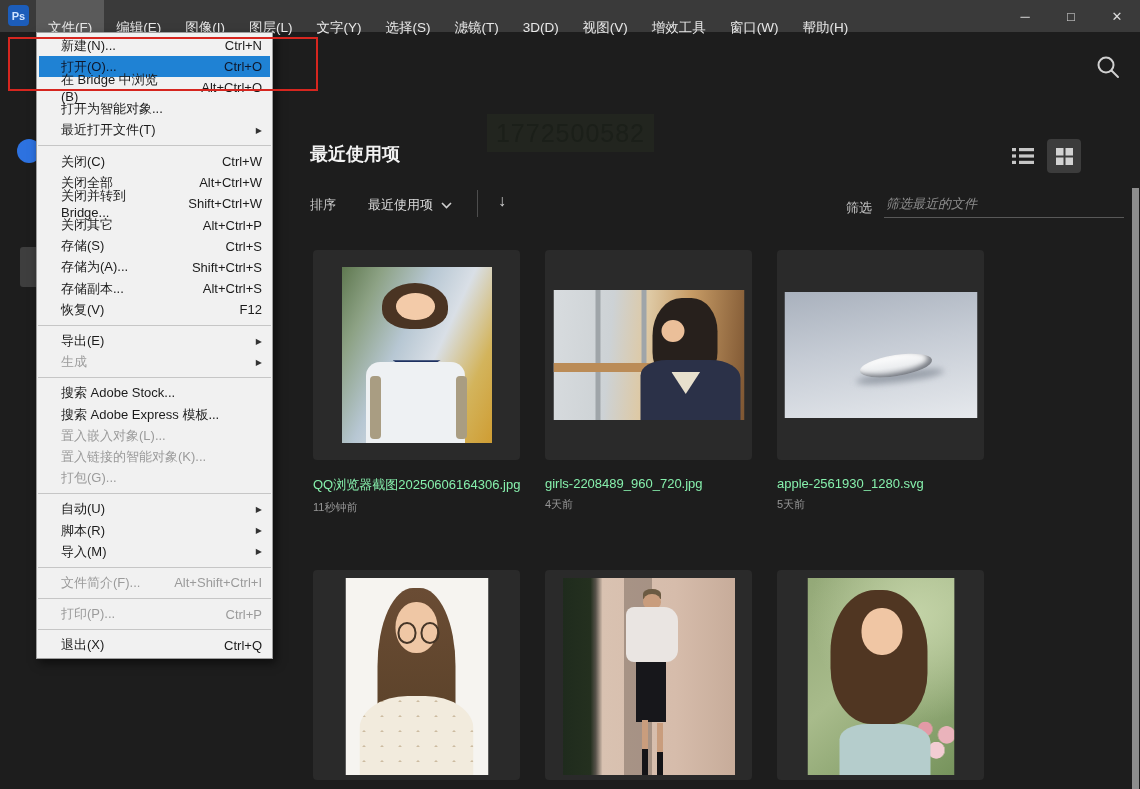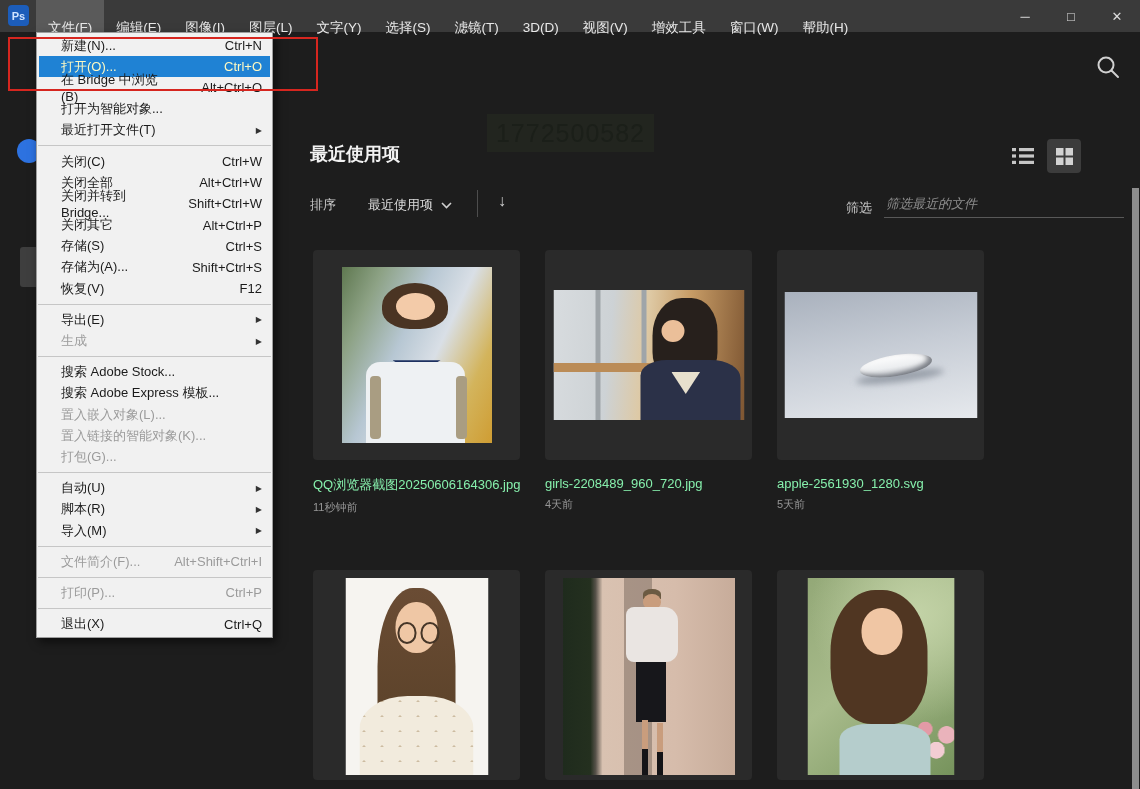--- a/index.html
+++ b/index.html
@@ -104,21 +104,21 @@
       radial-gradient(circle at 18% 78%,#e8a7b0 12%,transparent 13%);}
   
   .dropdown{position:absolute;left:36px;top:32px;width:235px;background:#f1f1f1;
             border:1px solid #9e9e9e;box-shadow:3px 4px 9px rgba(0,0,0,.55);
             padding:2px 0;z-index:50;}
   .fm-row{display:flex;align-items:center;height:21.2px;padding:0 10px 0 24px;
           font-size:13px;color:#1b1b1b;cursor:default;gap:30px;}
   .fm-row .sc{margin-left:auto;}
   .fm-row .arrow{margin-left:auto;font-size:8px;color:#333;}
   .fm-row.disabled{color:#9b9b9b;}
-  .fm-row.hl{background:#1f82d4;color:#fef9c3;margin:0 2px;padding:0 8px 0 22px;}
+  .fm-row.hl{background:#1f82d4;color:#0f172a;margin:0 2px;padding:0 8px 0 22px;}
   .fm-sep{height:1px;background:#c6c6c6;margin:4.5px 1px;}
   
   .red-box{position:absolute;left:8px;top:37px;width:306px;height:50px;
            border:2px solid #d6261f;z-index:60;pointer-events:none;}
 </style>
 </head>
 <body>
 
 <div id="app">
 
@@ -321,20 +321,24 @@
       </div>
       <div class="fm-row">
         <span class="lbl">存储(S)</span>
         <span class="sc">Ctrl+S</span>
       </div>
       <div class="fm-row">
         <span class="lbl">存储为(A)...</span>
         <span class="sc">Shift+Ctrl+S</span>
       </div>
       <div class="fm-row">
+        <span class="lbl">存储副本...</span>
+        <span class="sc">Alt+Ctrl+S</span>
+      </div>
+      <div class="fm-row">
         <span class="lbl">恢复(V)</span>
         <span class="sc">F12</span>
       </div>
       <div class="fm-sep"></div>
       <div class="fm-row">
         <span class="lbl">导出(E)</span>
         <span class="arrow">▶</span>
       </div>
       <div class="fm-row disabled">
         <span class="lbl">生成</span>

